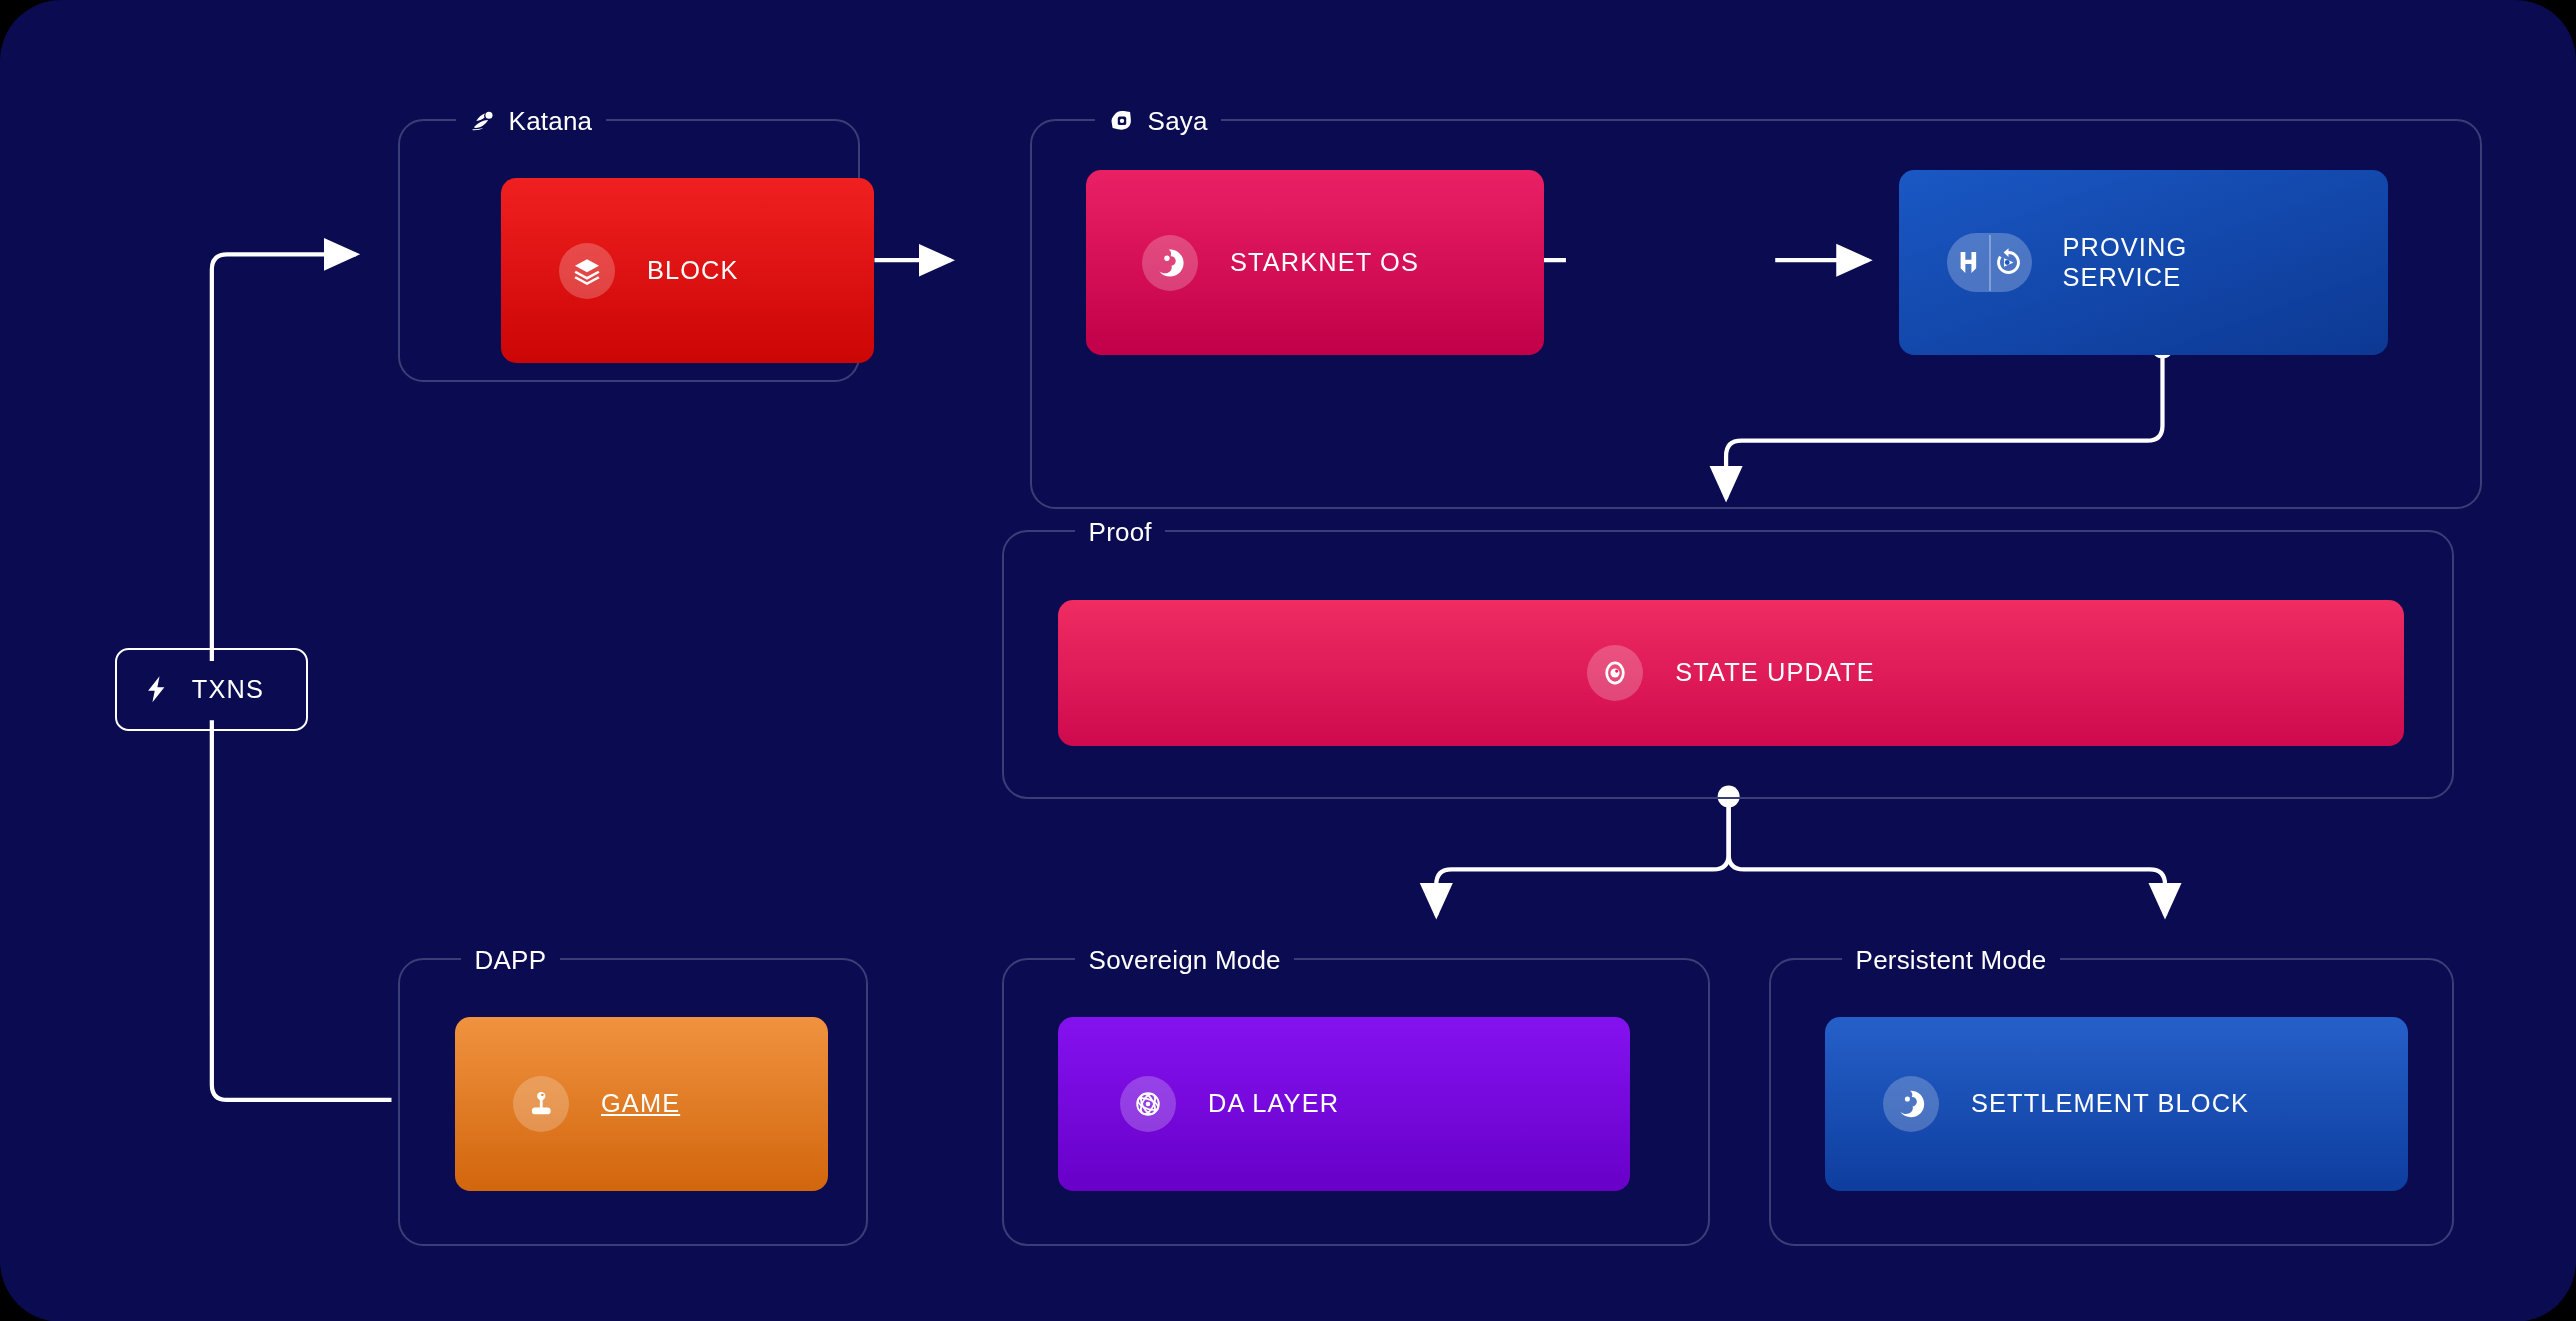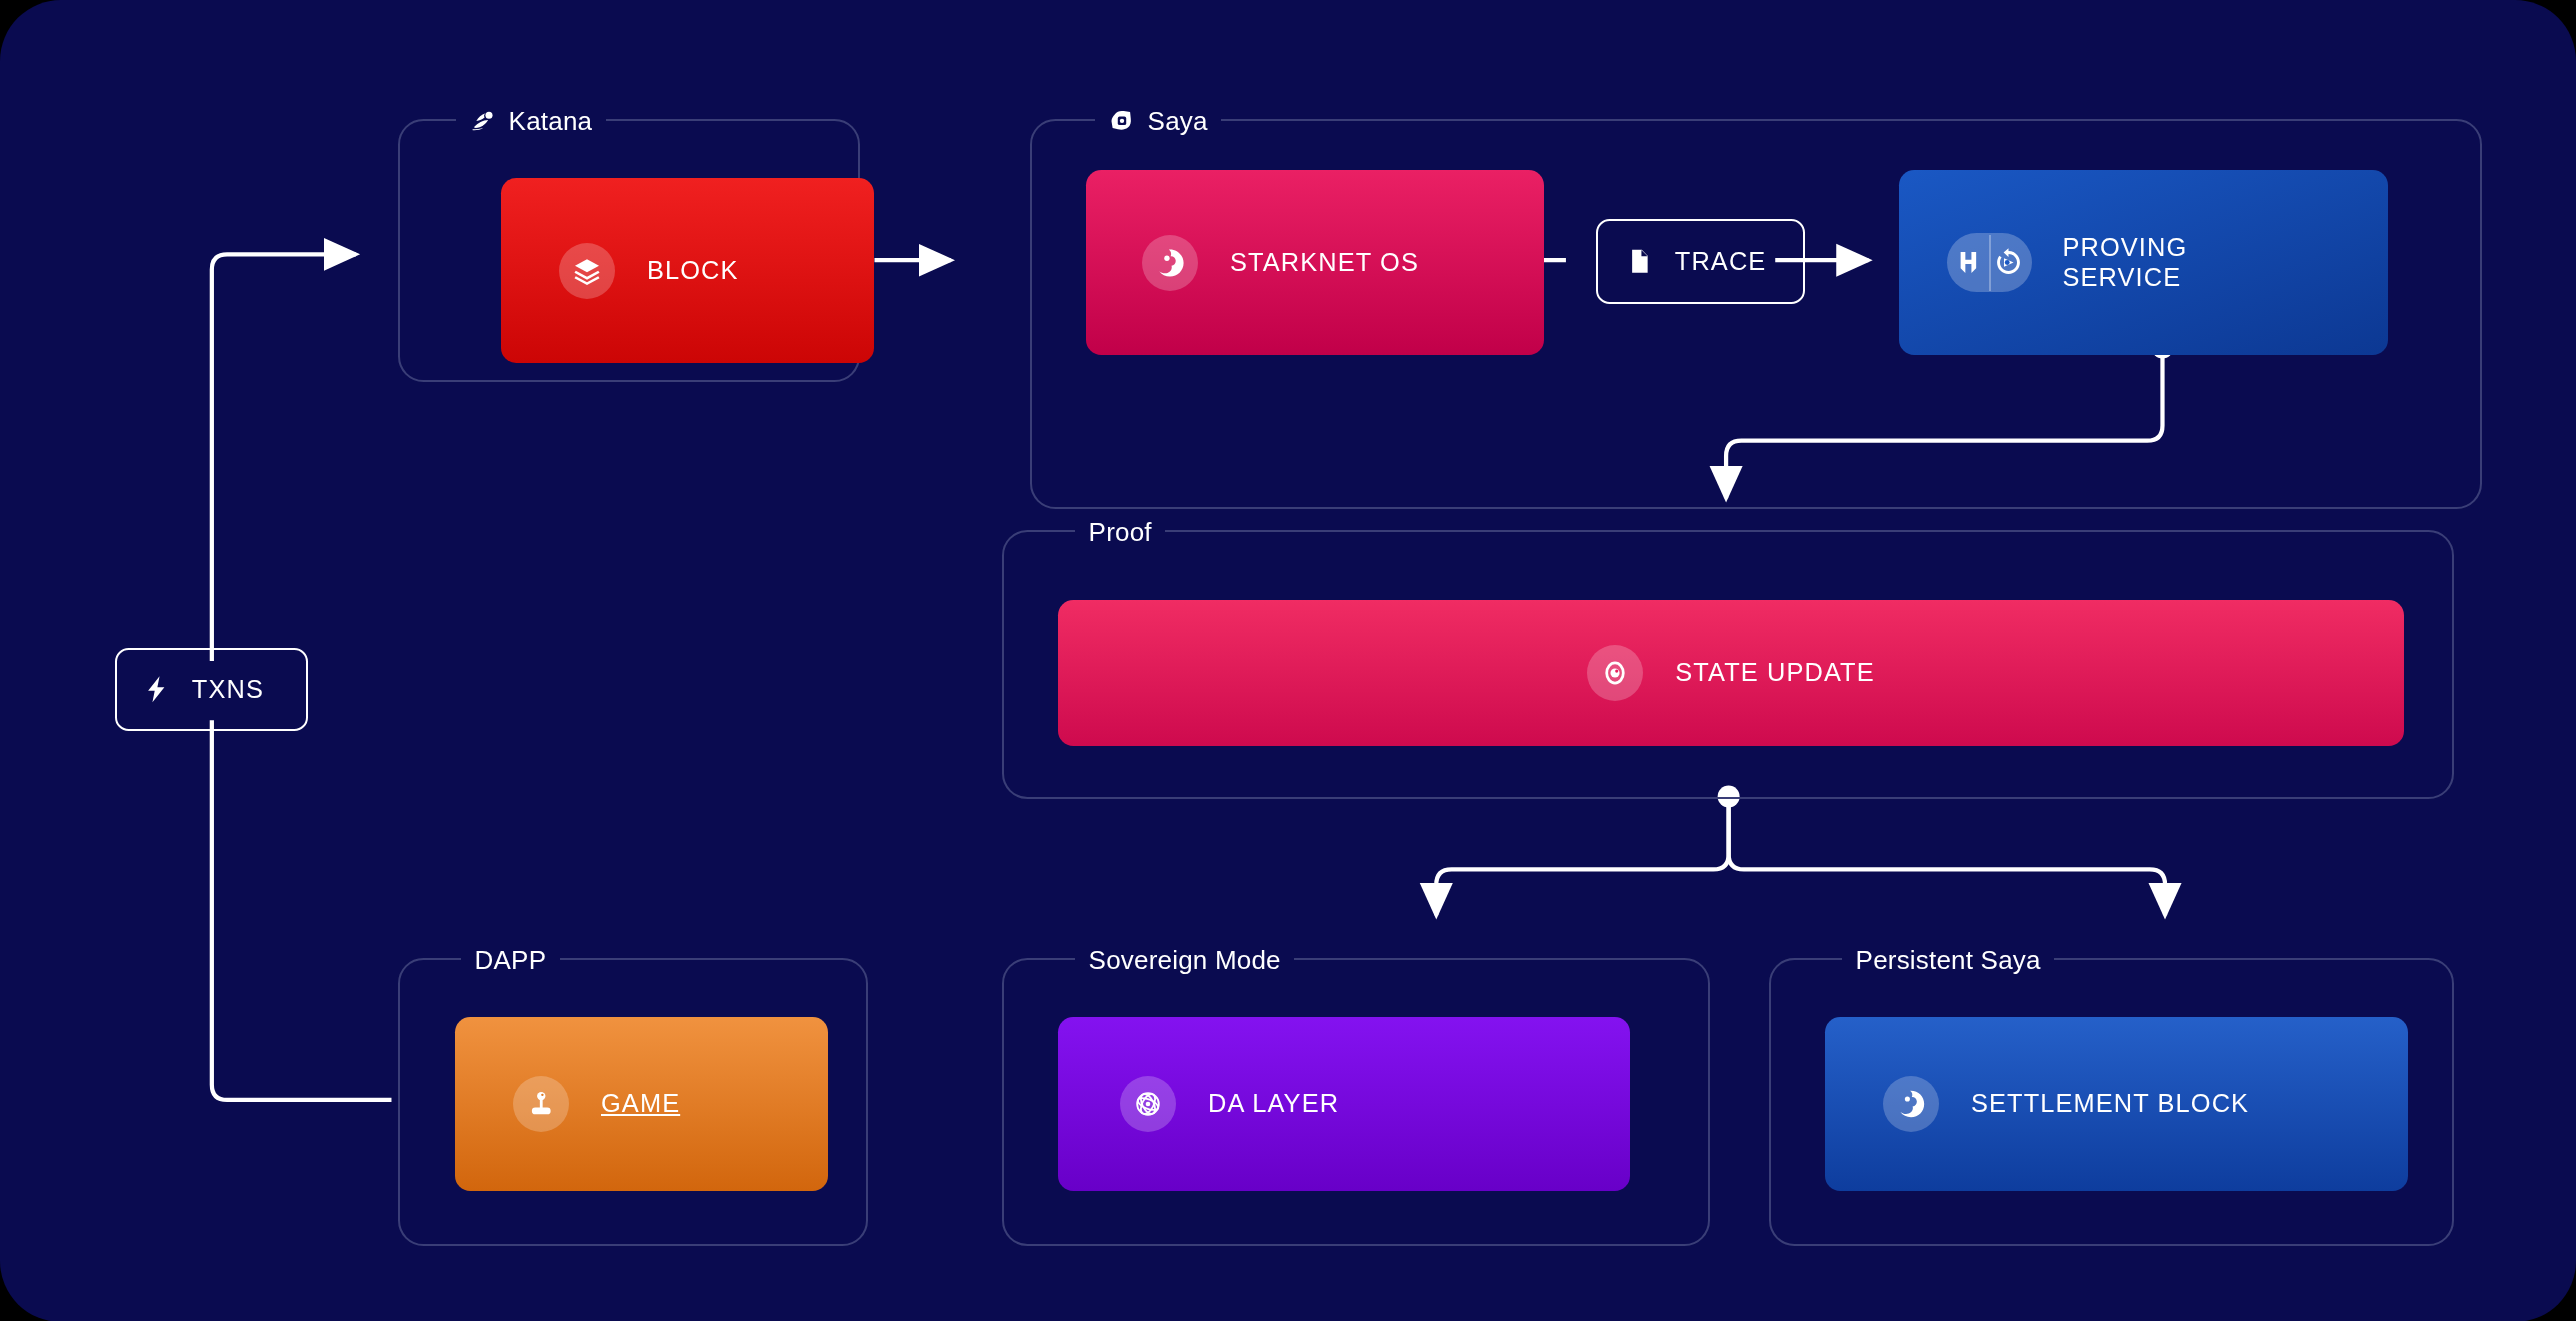--- a/index.html
+++ b/index.html
@@ -140,27 +140,20 @@
                 background:linear-gradient(180deg,#EA2064 0%,#C10049 100%);">
       <div class="card-ico" style="margin-left:56px;width:56px;height:56px;">
         <svg viewBox="0 0 32 32" width="34" height="34">
           <path d="M16 3.2 C23.1 3.2 28.8 8.9 28.8 16 C28.8 23.1 23.1 28.8 16 28.8 C11.8 28.8 8.1 26.8 5.8 23.7 C8.2 25.5 11.0 26.1 13.6 25.3 C16.8 24.3 18.3 21.2 17.4 18.6 C19.8 18.3 21.5 16.3 21.4 13.9 C21.3 11.3 19.2 9.4 16.6 9.6 C17.6 7.3 16.9 4.9 15.0 3.6 C15.3 3.3 15.6 3.2 16 3.2 Z" fill="#fff"></path>
           <circle cx="13.1" cy="11.5" r="2.5" fill="#fff"></circle>
         </svg>
       </div>
       <div class="card-label" style="margin-left:32px;">STARKNET OS</div>
     </div>
 
-    <div class="pill" style="left:564px;top:98px;width:209px;height:85px;">
-      <svg viewBox="0 0 24 24" width="30.5" height="30.5" style="margin-left:26px;">
-        <path d="M6.4 3.0 L14.0 3.0 L18.6 7.6 L18.6 21.0 L6.4 21.0 Z" fill="#fff"></path>
-        <path d="M13.7 3.2 L13.7 8.0 L18.5 8.0 Z" fill="#0A0B50"></path>
-      </svg>
-      <span class="pill-label" style="margin-left:20.3px;">TRACE</span>
-    </div>
 
     <div class="card" style="left:867px;top:49px;width:489px;height:185px;
                 background:linear-gradient(160deg,#1A58C4 0%,#0C3893 100%);">
       <div style="margin-left:48px;width:85px;height:59px;border-radius:30px;background:rgba(255,255,255,0.24);
                   display:flex;align-items:center;justify-content:center;position:relative;flex:0 0 auto;">
         <div style="position:absolute;left:42px;top:1.7px;width:1.7px;height:56px;background:rgba(255,255,255,0.30);"></div>
         <svg viewBox="0 0 24 24" width="27" height="27" style="position:absolute;left:7.6px;top:16px;">
           <path d="M5.0 2.6 L9.2 2.6 L9.2 9.6 L14.6 9.6 L14.6 2.6 L18.8 2.6 L18.8 17.0 L14.6 21.4 L14.6 13.4 L9.2 13.4 L9.2 21.4 L5.0 17.0 Z" fill="#fff"></path>
         </svg>
         <svg viewBox="0 0 32 32" width="29" height="29" style="position:absolute;left:47px;top:15.3px;">
@@ -228,21 +221,21 @@
           </g>
           <circle cx="16" cy="16" r="2.2" fill="#fff"></circle>
         </svg>
       </div>
       <div class="card-label" style="margin-left:32px;">DA LAYER</div>
     </div>
   </div>
 
   <div class="group" style="left:1769px;top:958px;width:685px;height:288px;">
     <div class="group-legend" style="left:71px;">
-      <span>Persistent Saya</span>
+      <span>Persistent Mode</span>
     </div>
 
     <div class="card" style="left:54px;top:57px;width:583px;height:174px;
                 background:linear-gradient(180deg,#2560C9 0%,#0E3D9E 100%);">
       <div class="card-ico" style="margin-left:58px;width:56px;height:56px;">
         <svg viewBox="0 0 32 32" width="34" height="34">
           <path d="M16 3.6 C23.0 3.6 28.4 9.0 28.4 16 C28.4 23.0 23.0 28.4 16 28.4 C11.9 28.4 8.3 26.5 6.0 23.5 C8.4 25.3 11.2 25.9 13.8 25.0 C17.0 24.0 18.4 20.9 17.5 18.4 C19.9 18.1 21.6 16.1 21.5 13.7 C21.4 11.2 19.3 9.3 16.8 9.5 C17.8 7.2 17.1 4.8 15.2 3.6 Z" fill="#fff"></path>
           <circle cx="12.6" cy="11.3" r="2.4" fill="#fff"></circle>
         </svg>
       </div>

